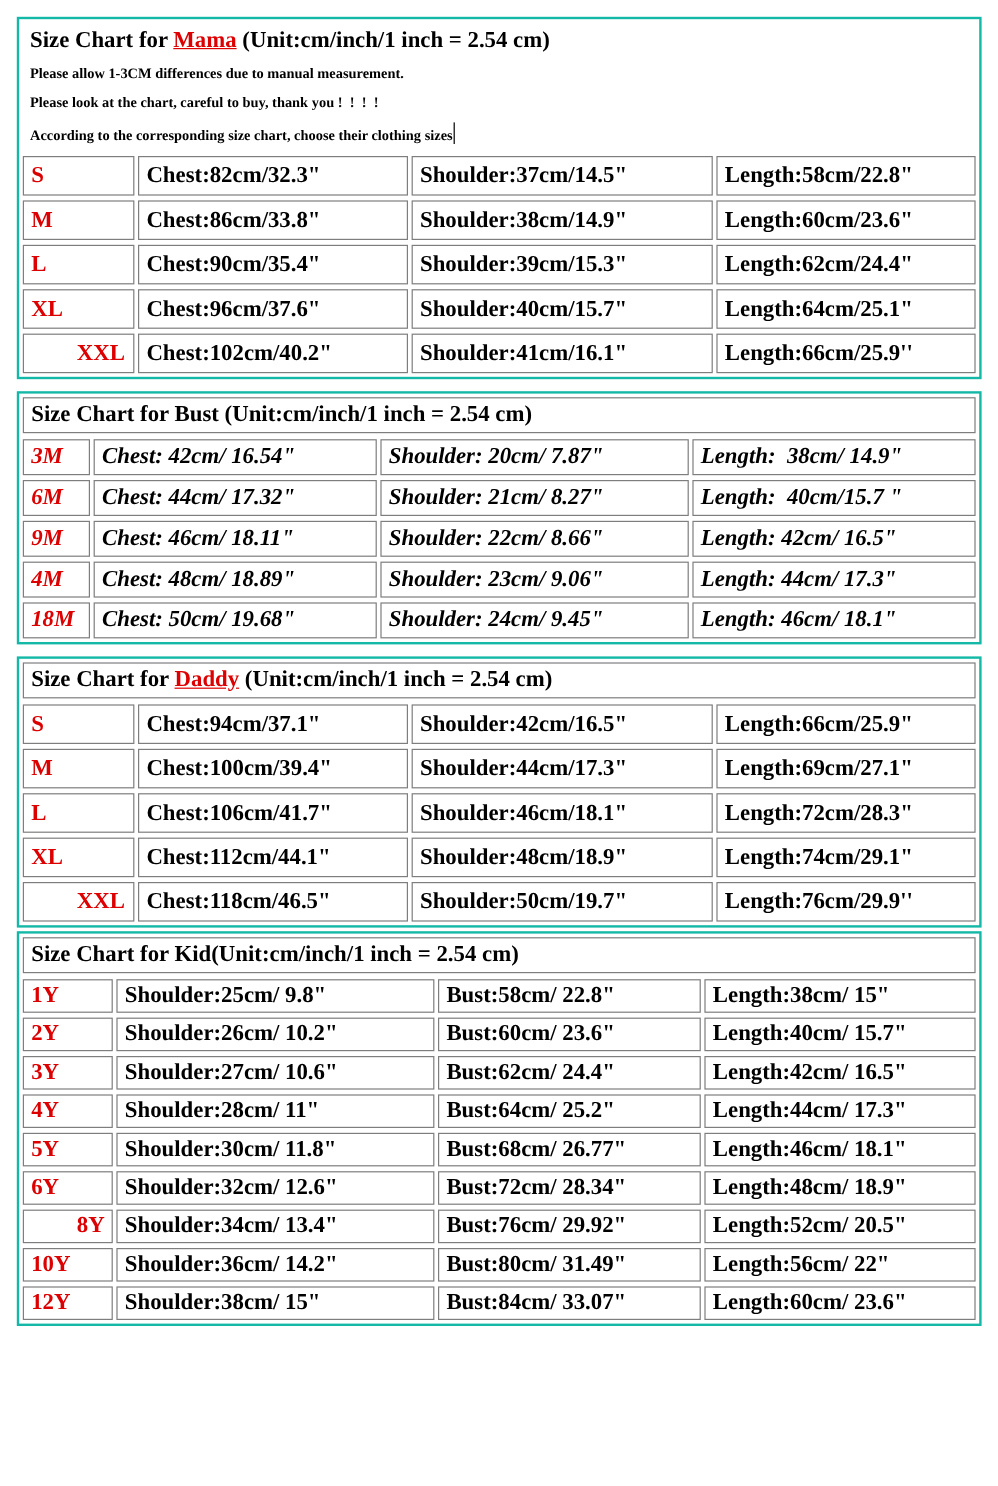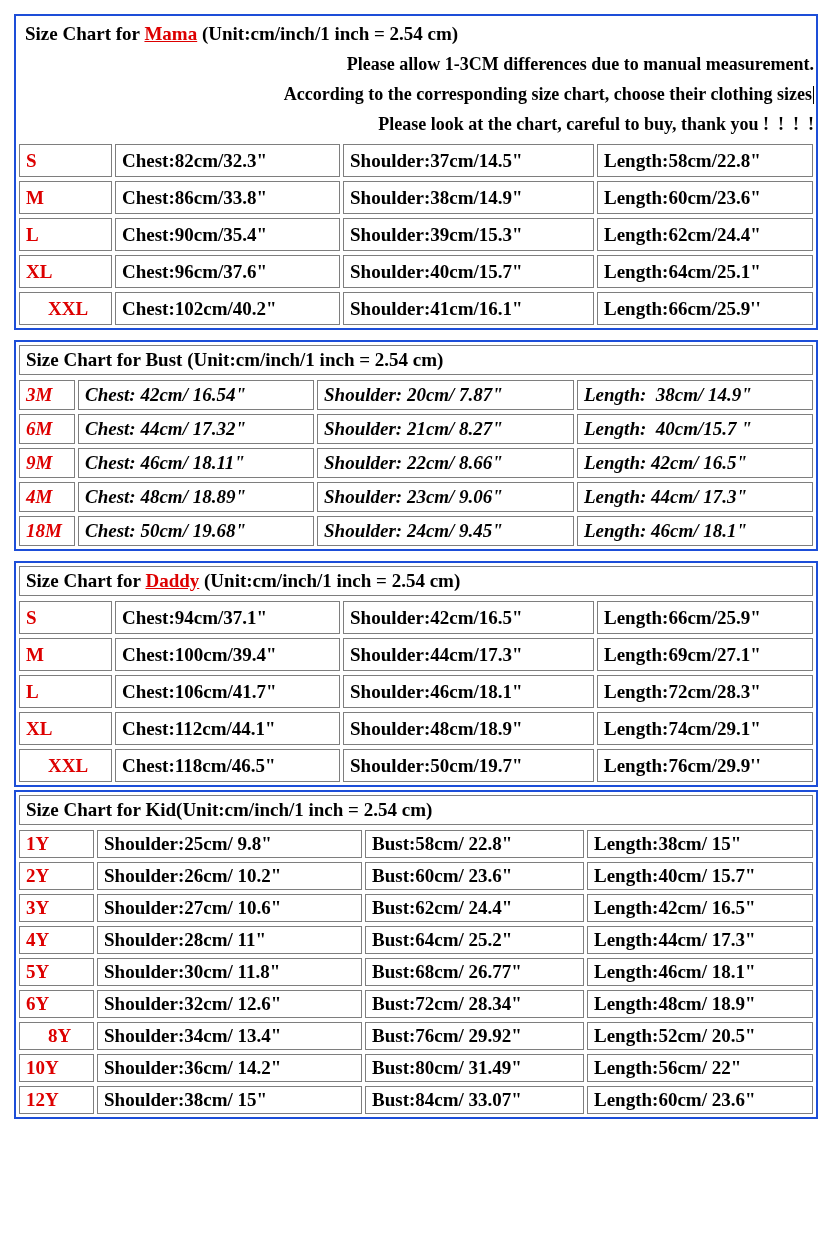--- a/index.html
+++ b/index.html
@@ -11,38 +11,37 @@
   * { box-sizing: border-box; }
   body {
     font-family: "Liberation Serif", "DejaVu Serif", serif;
     font-weight: bold;
     color: #000;
   }
   .page { padding: 14px 14px 8px 14px; }
 
   .chart-box {
     width: 804px;
-    border: 2px solid #1d4ed8;
+    border: 2px solid #14b8a6;
     background: #fff;
     padding: 2px;
   }
   .sec-mama, .sec-baby { margin-bottom: 10px; }
   .sec-daddy { margin-bottom: 3px; }
 
   .free-title {
     font-size: 19px;
     padding: 5px 0 0 7px;
     white-space: pre-wrap;
   }
   .note {
-    font-size: 18px;
+    font-size: 12px;
     margin: 9px 0 8px 0;
     padding-left: 7px;
     white-space: pre-wrap;
-    text-align: right;
   }
   .red-name { color: #dd0000; text-decoration: underline; }
   .caret {
     display: inline-block;
     width: 1px; height: 18px;
     background: #000;
     vertical-align: text-bottom;
     margin-left: 1px;
   }
 
@@ -67,40 +66,40 @@
   .cell {
     border: 1px solid #7e7e7e;
     padding: 2px 4px 2px 6px;
     font-size: 19px;
     display: flex;
     align-items: center;
     white-space: pre;
     overflow: hidden;
   }
   .label { color: #dd0000; }
-  .indent { padding-left: 28px; }
+  .indent { padding-left: 44px; }
 
   .sec-mama .row, .sec-daddy .row { grid-template-columns: 93px 225px 251px 1fr; }
   .sec-baby  .row { grid-template-columns: 56px 236px 257px 1fr; }
   .sec-kid   .row { grid-template-columns: 75px 265px 219px 1fr; }
 
   .sec-mama .cell, .sec-daddy .cell { min-height: 33px; }
   .sec-baby .cell { min-height: 30px; font-style: italic; }
   .sec-kid  .cell { min-height: 27px; }
 </style>
 </head>
 <body>
 
 <div class="page">
 
   <section class="chart-box sec-mama">
     <div class="free-title"><span>Size Chart for </span><span class="red-name">Mama</span><span> (Unit:cm/inch/1 inch = 2.54 cm)</span></div>
     <p class="note">Please allow 1-3CM differences due to manual measurement.</p>
+    <p class="note">Please look at the chart, careful to buy, thank you !  !  !  !</p>
     <p class="note"><span>According to the corresponding size chart, choose their clothing sizes</span><span class="caret"></span></p>
-    <p class="note">Please look at the chart, careful to buy, thank you !  !  !  !</p>
     <div class="rows">
         <div class="row">
           <div class="cell label">S</div>
           <div class="cell">Chest:82cm/32.3"</div>
           <div class="cell">Shoulder:37cm/14.5"</div>
           <div class="cell">Length:58cm/22.8"</div>
         </div>
         <div class="row">
           <div class="cell label">M</div>
           <div class="cell">Chest:86cm/33.8"</div>

